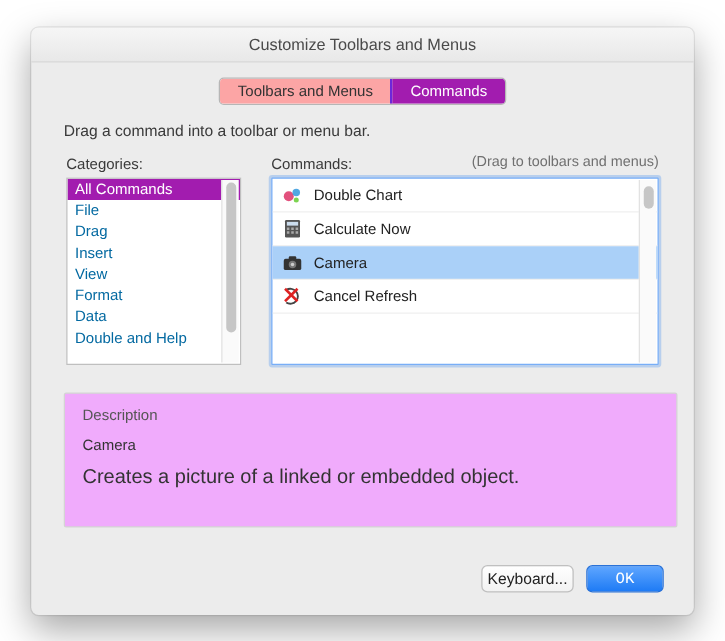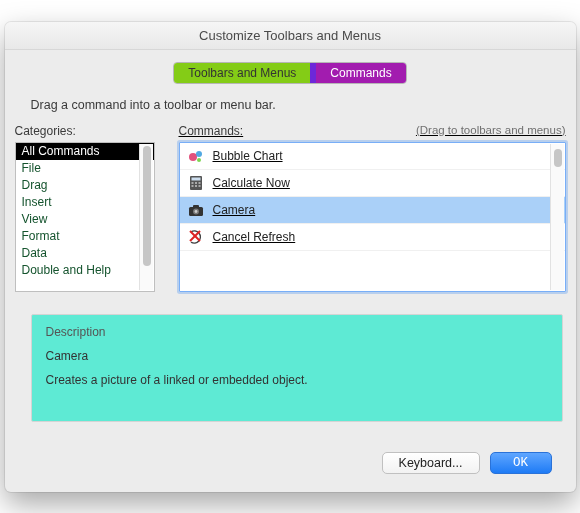--- a/index.html
+++ b/index.html
@@ -7,21 +7,21 @@
       font-family: -apple-system, "Helvetica Neue", Helvetica, Arial, sans-serif;
       font-size: 12px;
       background: #fff;
       width: 580px;
       height: 513px;
       display: flex;
       align-items: center;
       justify-content: center;
     }
     .window {
-      width: 571px;
+      width: 530px;
       height: 470px;
       background: #ececec;
       border-radius: 6px;
       box-shadow: 0 12px 30px rgba(0,0,0,0.35), 0 0 0 1px rgba(0,0,0,0.08);
       overflow: hidden;
       display: flex;
       flex-direction: column;
     }
     .titlebar {
       height: 28px;
@@ -42,41 +42,41 @@
       display: flex;
       border: 1px solid #b6b6b6;
       border-radius: 4px;
       overflow: hidden;
       background: #fff;
     }
     .seg-item {
       padding: 3px 14px;
       font-size: 12px;
       color: #333;
-      border-right: 6px solid #6d28d9;
+      border-right: 2px solid #6d28d9;
       cursor: default;
-      background: #84cc16;
+      background: #fca5a5;
     }
     .seg-item:last-child { border-right: none; }
     .seg-item.active {
       background: #a21caf;
       color: #fff;
     }
     .instr {
       padding: 4px 42px 12px 26px;
       font-size: 12.5px;
       color: #3a3a3a;
     }
     .cols {
       display: flex;
-      padding: 0 10px;
+      padding: 0 28px;
       gap: 24px;
     }
     .col-left { width: 140px; }
-    .col-right { flex: 1; text-decoration: underline; }
+    .col-right { flex: 1; }
     .col-header {
       display: flex;
       justify-content: space-between;
       font-size: 12px;
       color: #3a3a3a;
       margin-bottom: 4px;
     }
     .col-header .hint { color: #707070; font-size: 11.5px; }
     .listbox {
       border: 1px solid #bfbfbf;
@@ -97,27 +97,27 @@
       left: 3px;
       width: 8px;
       background: #c6c6c6;
       border-radius: 4px;
     }
     .cat-list .scroll-thumb { top: 2px; height: 120px; }
     .cmd-list .scroll-thumb { top: 5px; height: 18px; }
     .cat-item {
       padding: 1.5px 6px;
       font-size: 12px;
-      color: #14532d;
+      color: #0369a1;
       white-space: nowrap;
       overflow: hidden;
       text-overflow: ellipsis;
     }
     .cat-item.selected {
-      background: #000000;
+      background: #a21caf;
       color: #fff;
     }
     .cmd-list {
       border: 1px solid #78aef7;
       box-shadow: 0 0 0 2px rgba(88,154,242,0.35);
       border-radius: 1px;
       height: 150px;
     }
     .cmd-item {
       display: flex;
@@ -134,50 +134,50 @@
     .cmd-icon {
       width: 16px;
       height: 16px;
       display: flex;
       align-items: center;
       justify-content: center;
       flex-shrink: 0;
     }
     .desc-panel {
       margin: 22px 13px 0 26px;
-      background: #5eead4;
+      background: #f0abfc;
       border: 1px solid #d4d4d4;
       border-radius: 2px;
       padding: 10px 14px 20px 14px;
       height: 108px;
     }
     .desc-title {
       font-size: 12px;
       color: #555;
       margin-bottom: 10px;
     }
     .desc-name {
       font-size: 12px;
       color: #333;
       margin-bottom: 10px;
     }
     .desc-body {
-      font-size: 12px;
+      font-size: 16px;
       color: #333;
     }
     .footer {
       margin-top: auto;
       display: flex;
       justify-content: flex-end;
       gap: 10px;
       padding: 14px 24px 18px 24px;
     }
     .btn {
       font-size: 12.5px;
-      padding: 3px 16px;
+      padding: 3px 4px;
       border-radius: 5px;
       border: 1px solid #c0c0c0;
       background: linear-gradient(#fff, #f2f2f2);
       color: #222;
       cursor: default;
       min-width: 70px;
       text-align: center;
     }
     .btn.primary {
       background: linear-gradient(#5fa6ff, #1e7bf5);
@@ -232,21 +232,21 @@
 
 
         <div class="cmd-item">
           <span class="cmd-icon">
             <svg width="16" height="16" viewBox="0 0 16 16">
               <circle cx="5" cy="9" r="4" fill="#d36" opacity="0.85"></circle>
               <circle cx="11" cy="6" r="3" fill="#39d" opacity="0.85"></circle>
               <circle cx="11" cy="12" r="2" fill="#6c3" opacity="0.85"></circle>
             </svg>
           </span>
-          <span>Bubble Chart</span>
+          <span>Double Chart</span>
         </div>
 
         <div class="cmd-item">
           <span class="cmd-icon">
             <svg width="16" height="16" viewBox="0 0 16 16">
               <rect x="2" y="1" width="12" height="14" rx="1" fill="#555"></rect>
               <rect x="3.5" y="2.5" width="9" height="3" fill="#cde"></rect>
               <rect x="3.5" y="7" width="2" height="2" fill="#aaa"></rect>
               <rect x="7" y="7" width="2" height="2" fill="#aaa"></rect>
               <rect x="10.5" y="7" width="2" height="2" fill="#aaa"></rect>

